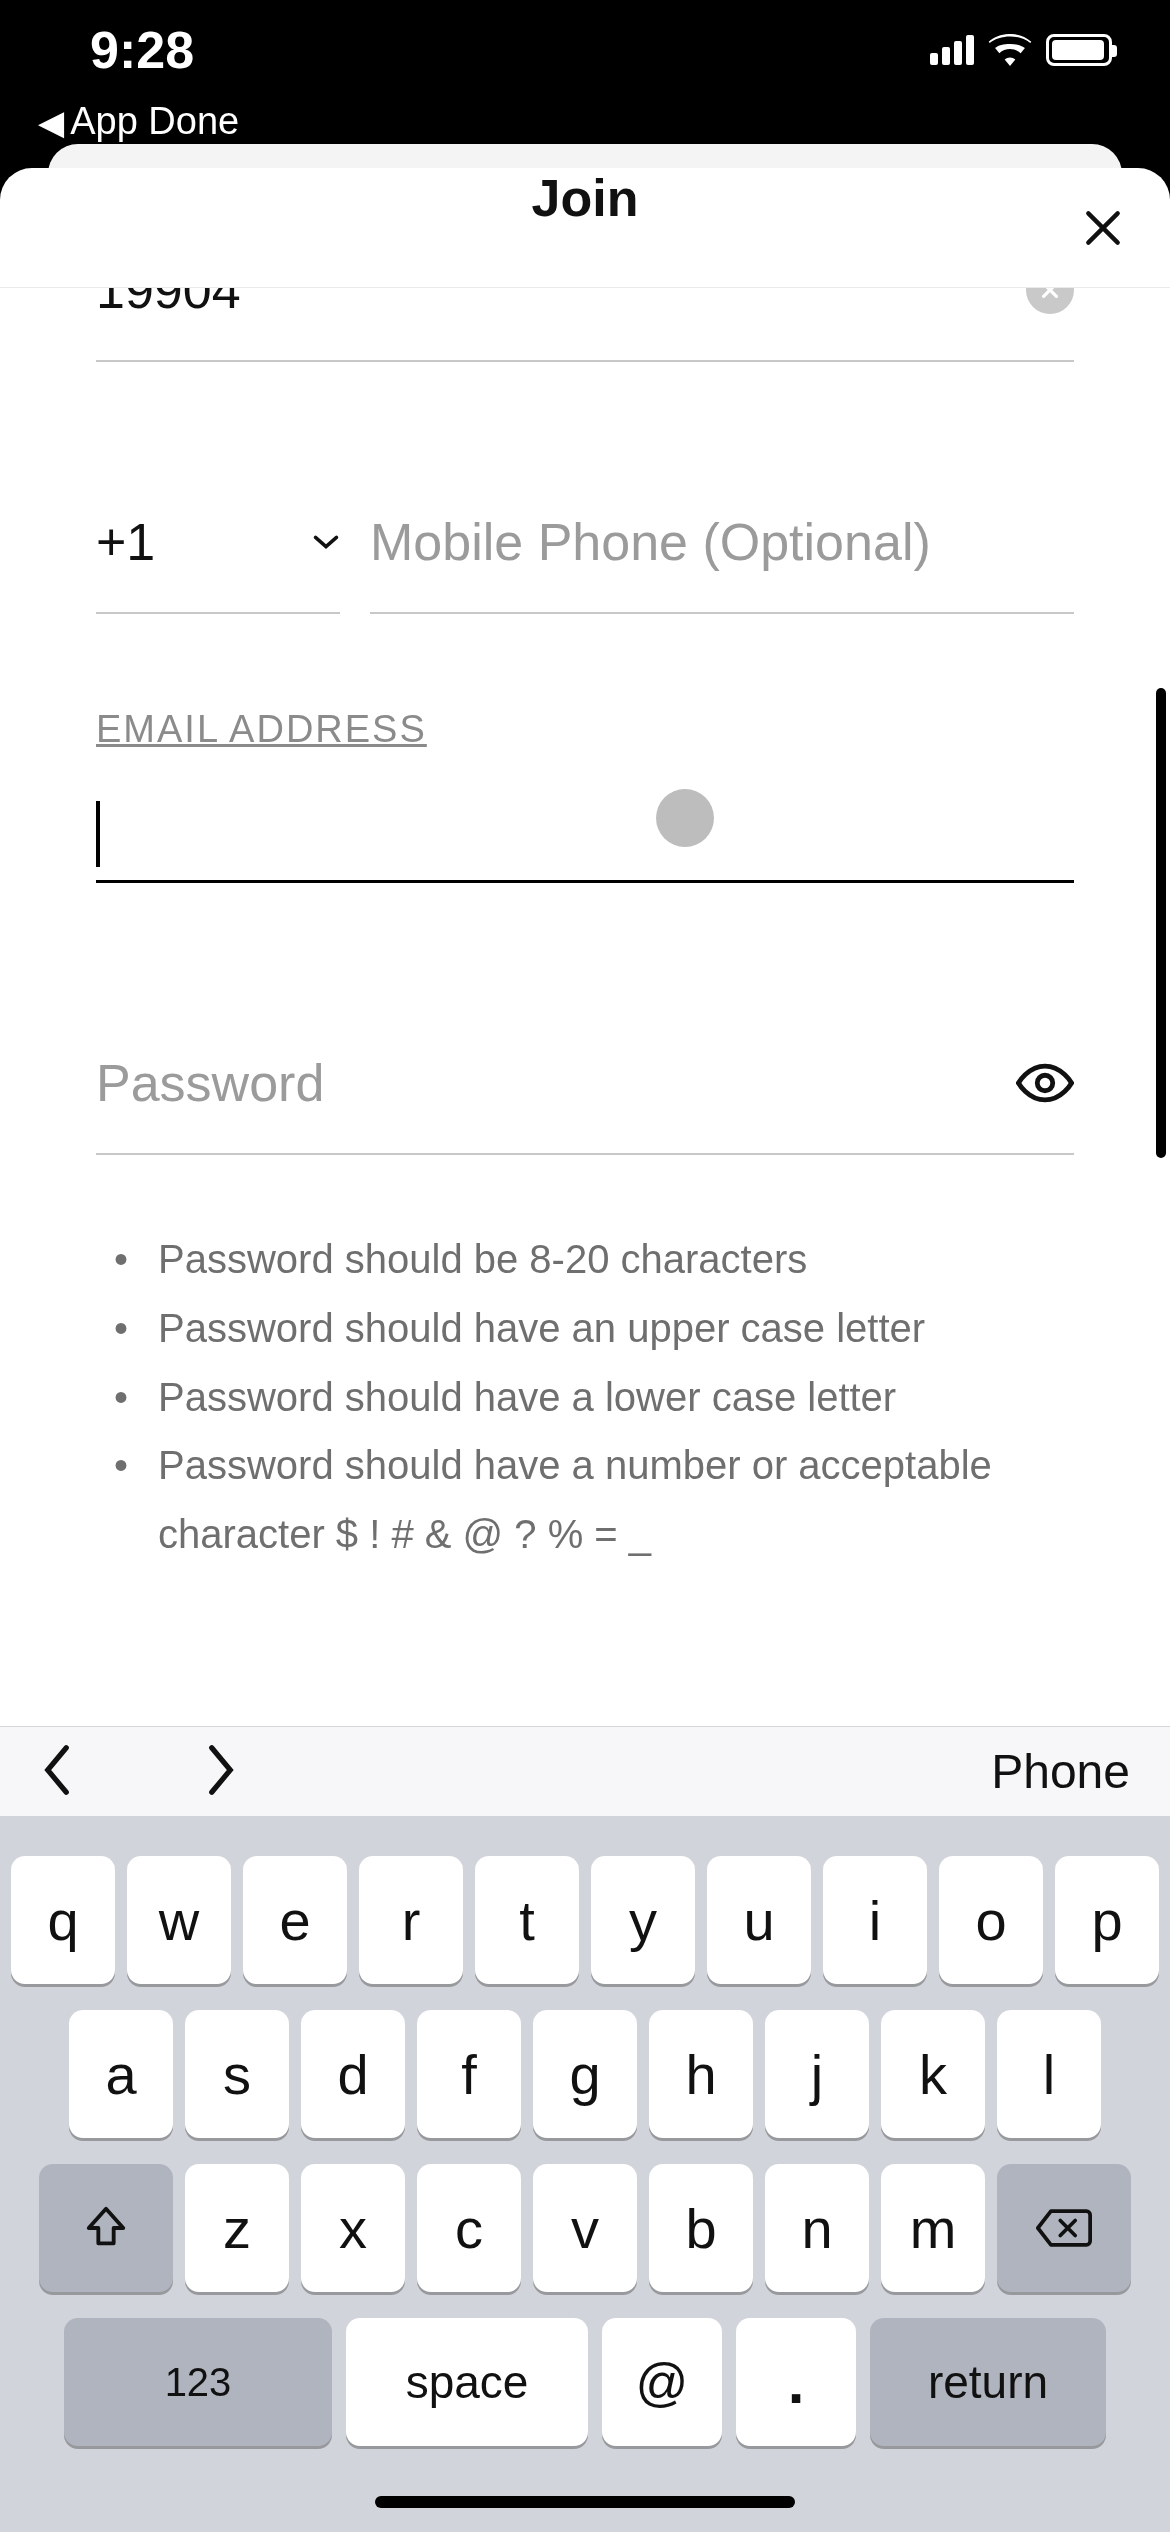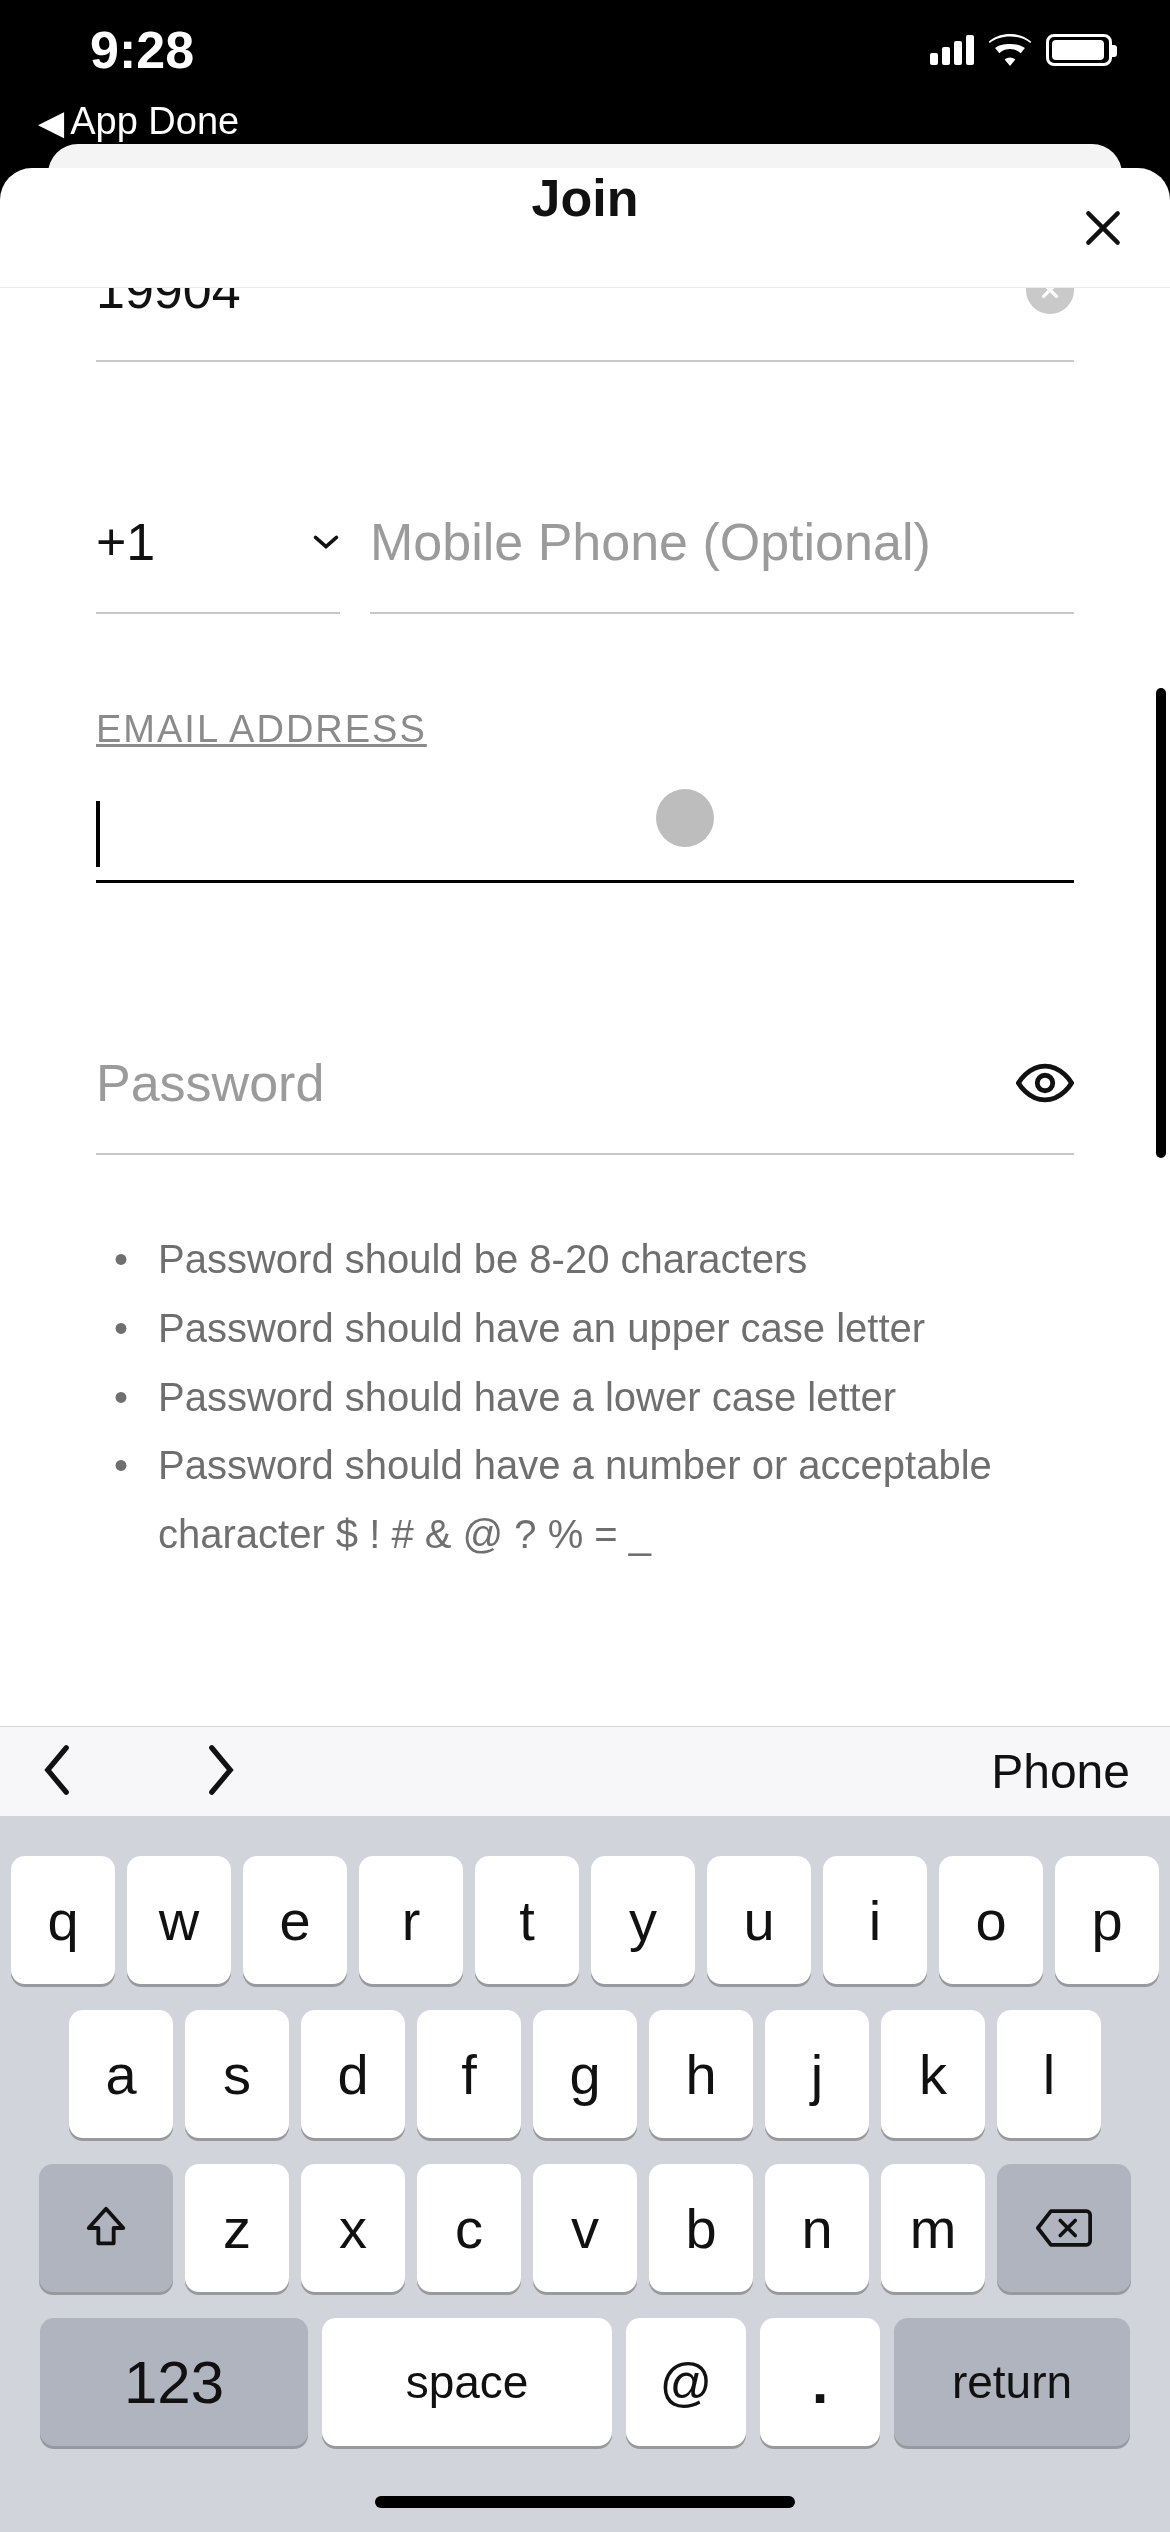--- a/index.html
+++ b/index.html
@@ -152,22 +152,22 @@
       display:flex; align-items:center; justify-content:center;
       font-size: 56px; color:#111;
       box-shadow: 0 3px 0 rgba(0,0,0,0.28);
     }
     .krow1 .key { width: 104px; }
     .krow2 .key { width: 104px; }
     .krow3 .key { width: 104px; }
     .key-wide { width: 134px !important; background:#afb4be; }
     .krow4 { gap: 14px; }
     .krow4 .key { height: 128px; }
-    .key-123 { width: 268px; background:#afb4be; font-size: 60px; }
-    .key-space { width: 290px; font-size: 46px; font-weight: 400;}
+    .key-123 { width: 268px; background:#afb4be; font-size: 40px; }
+    .key-space { width: 242px; font-size: 46px; font-weight: 400;}
     .key-at { width: 120px; font-size: 52px; }
     .key-dot { width: 120px; font-size: 60px; font-weight:700; }
     .key-return { width: 236px; background:#afb4be; font-size: 46px; }
     .home-indicator {
       position:absolute; bottom: 24px; left:50%; transform:translateX(-50%);
       width: 420px; height: 12px; background:#000; border-radius: 8px;
     }
   </style>
 </head>
 <body>

